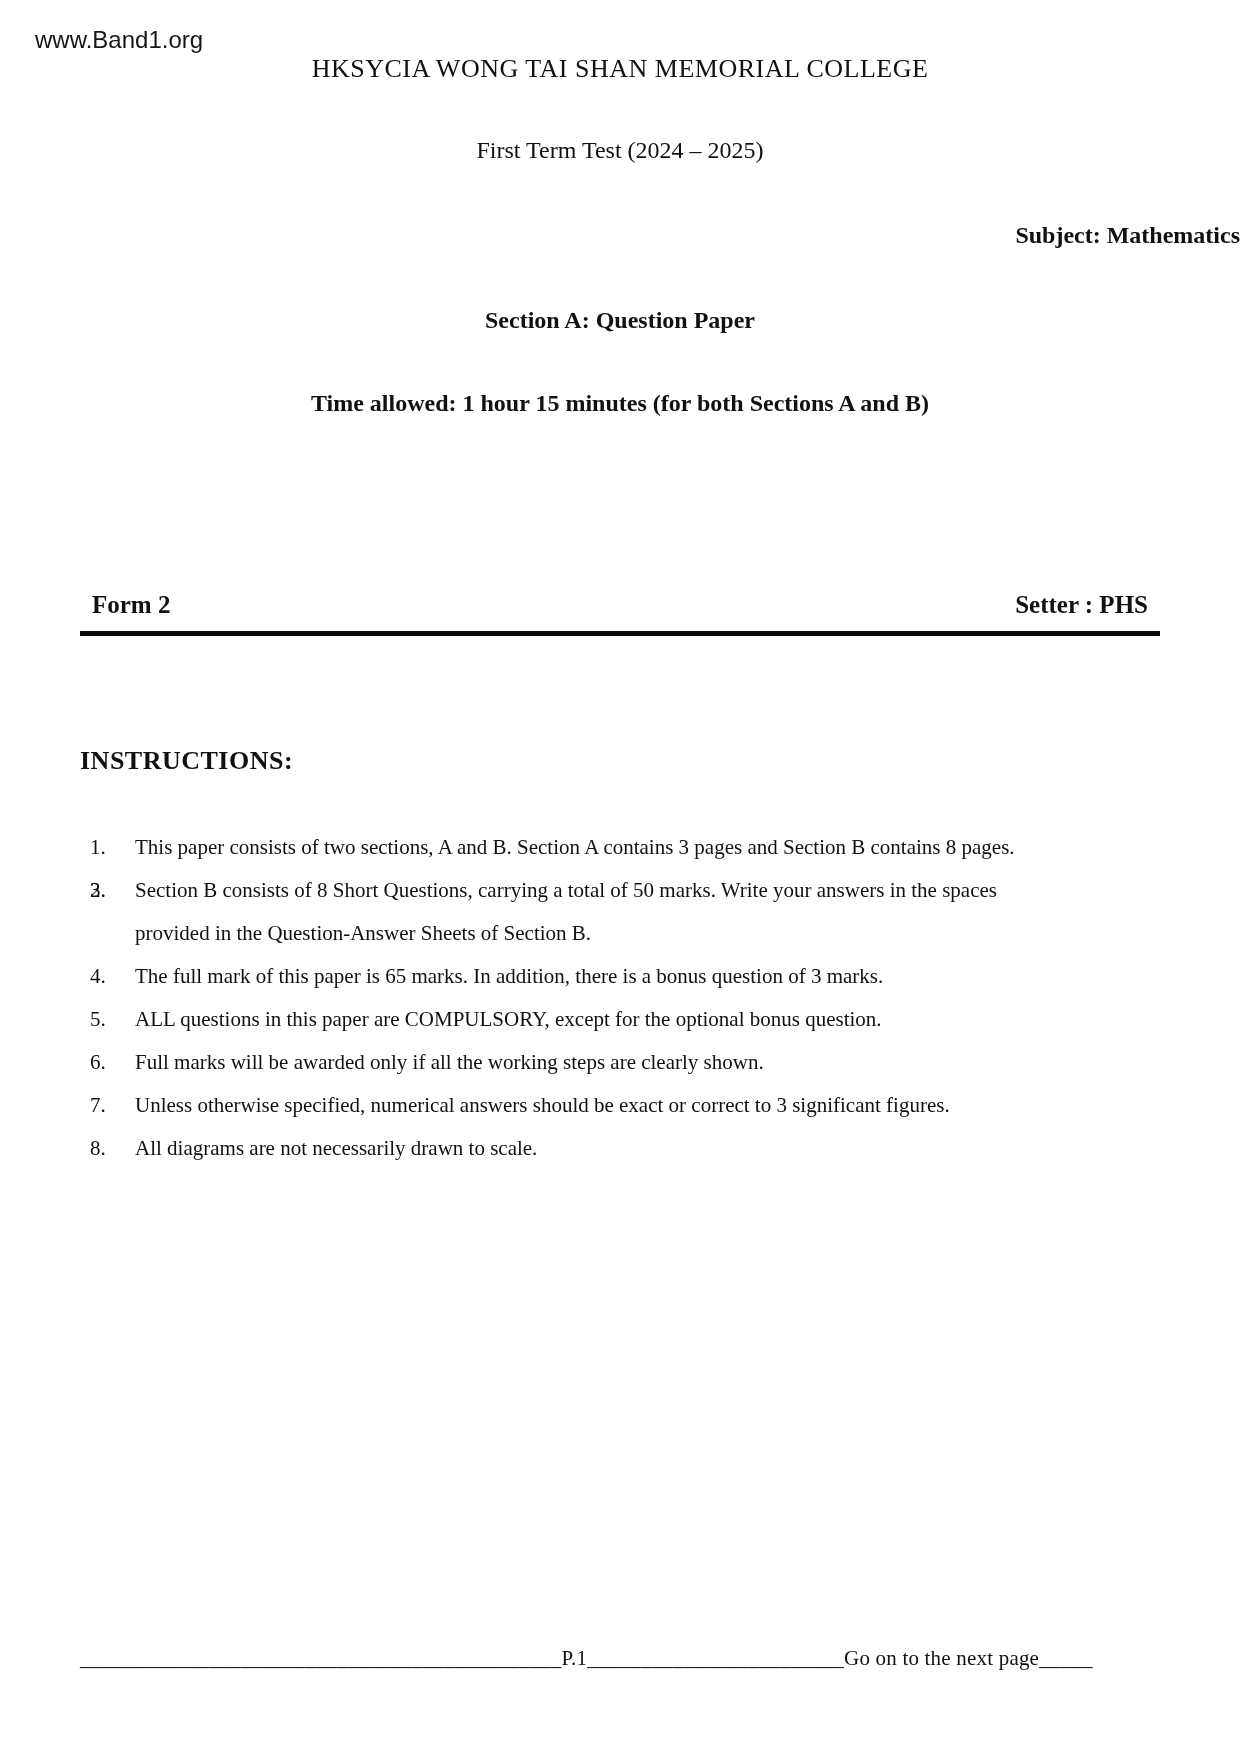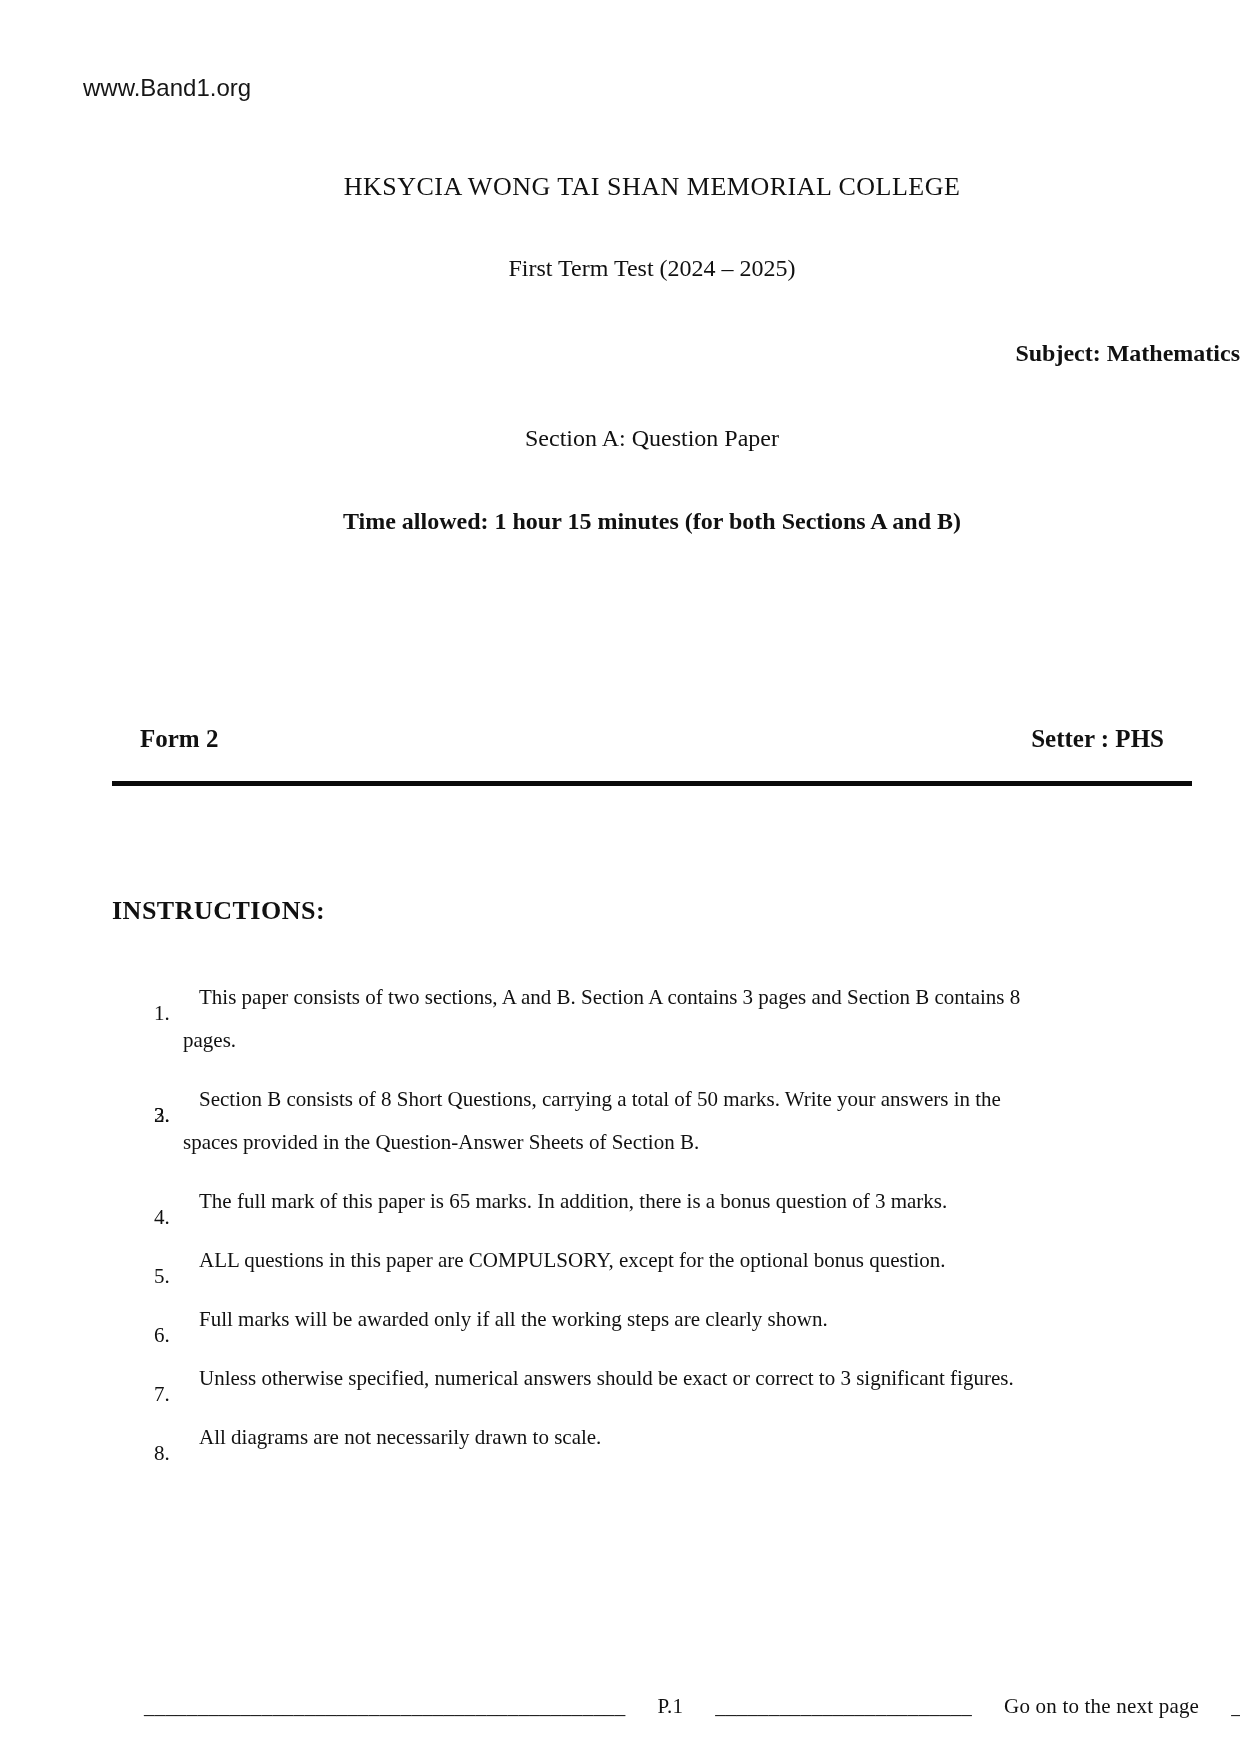--- a/index.html
+++ b/index.html
@@ -1,33 +1,33 @@
 <!DOCTYPE html>
 <html><head>
 <meta charset="utf-8">
 <style>
-  * { margin: 16px; padding: 0; box-sizing: border-box; }
+  * { margin: 0; padding: 0; box-sizing: border-box; }
   html, body { background: #ffffff; }
   body {
     width: 1240px; height: 1754px;
     position: relative;
     overflow: hidden;
     font-family: "Liberation Serif", serif;
     color: #111111;
   }
   .watermark {
     position: absolute; left: 35px; top: 26px;
     font-family: "Liberation Sans", sans-serif;
     font-size: 24px; color: #161616;
   }
-  .doc-header { padding-top: 108px; text-align: center; }
+  .doc-header { padding-top: 54px; text-align: center; }
   .school-name  { font-size: 26px; line-height: 30px; letter-spacing: 0.5px; }
   .term-title   { font-size: 24px; line-height: 28px; margin-top: 52px; }
   .subject-line { font-size: 24px; line-height: 28px; margin-top: 57px; font-weight: bold; text-align: right; }
-  .section-line { font-size: 24px; line-height: 28px; margin-top: 57px; font-weight: normal; }
+  .section-line { font-size: 24px; line-height: 28px; margin-top: 57px; font-weight: bold; }
   .time-line    { font-size: 24px; line-height: 28px; margin-top: 55px; font-weight: bold; }
   .form-row {
     margin: 174px 80px 0 80px;
     padding: 0 12px 12px 12px;
     border-bottom: 5px solid #0a0a0a;
     display: flex; justify-content: space-between;
     font-size: 25px; line-height: 28px; font-weight: bold; gap: 44px;
   }
   .ins-heading {
     margin: 110px 0 0 80px;

